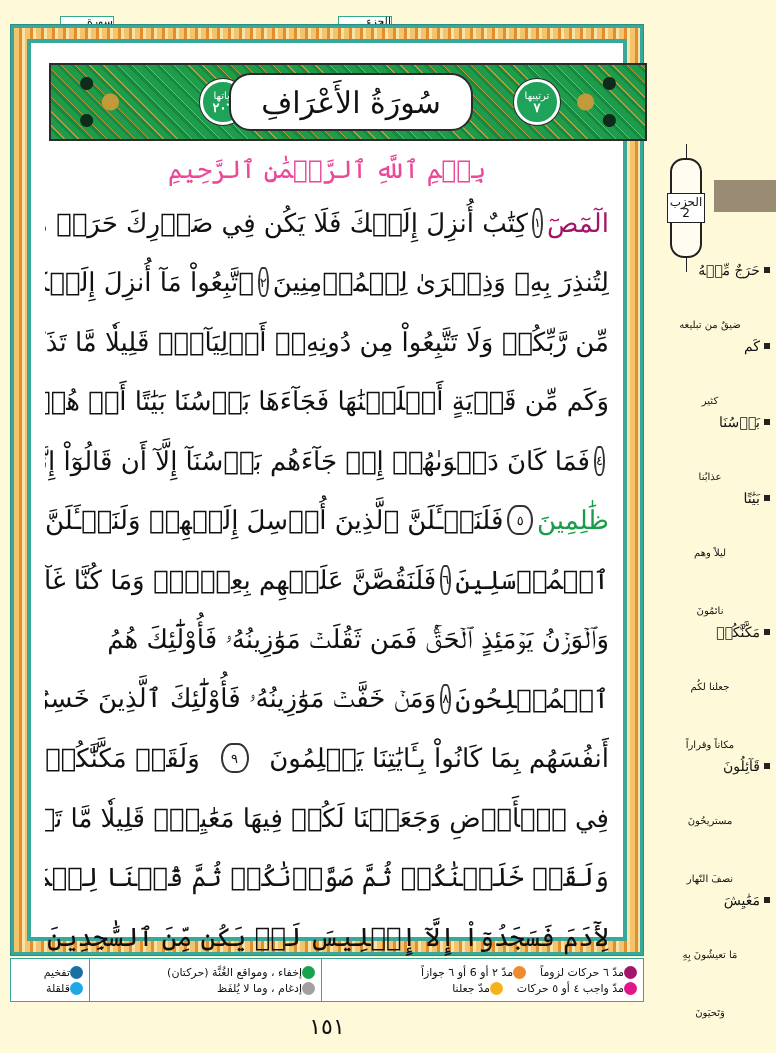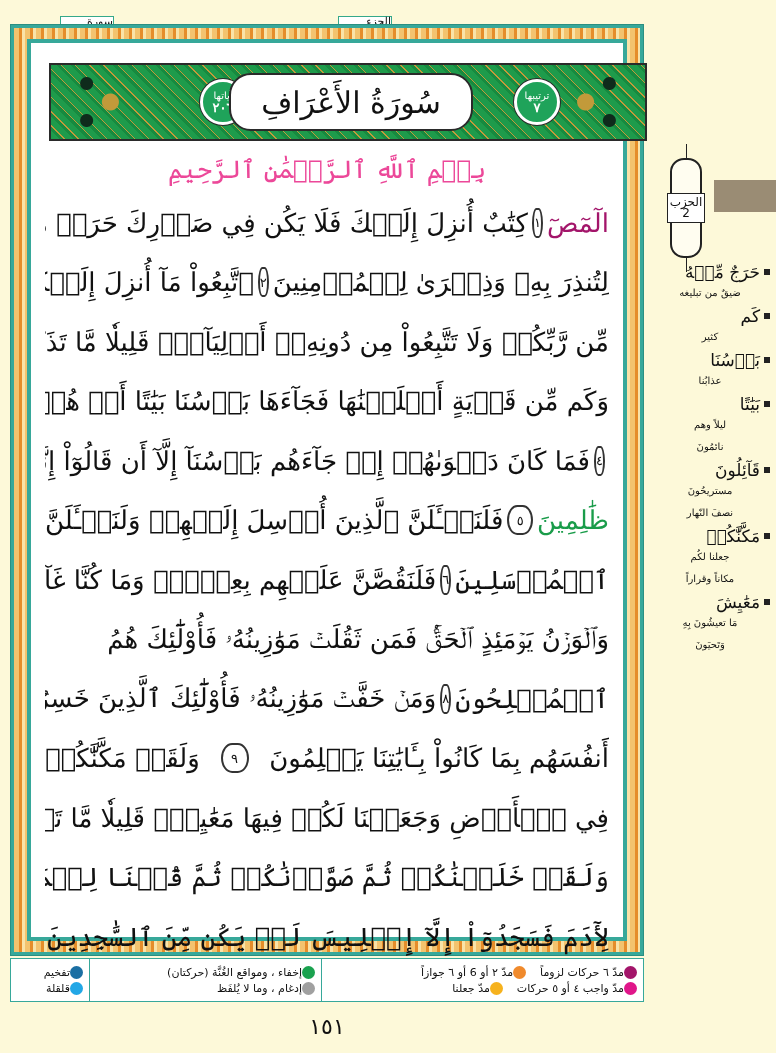--- a/index.html
+++ b/index.html
@@ -106,23 +106,23 @@
     .hizb::after { bottom: -16px; }
     .hizb-inner { border: 1px solid #222; padding: 3px 2px; background: #fff; text-align: center; }
     .thumb-tab {
       position: absolute; left: 714px; top: 180px; width: 62px; height: 32px; background: #9a8c74;
     }
     .glossary {
       position: absolute; left: 650px; top: 262px; width: 120px; direction: rtl;
       font-family: "DejaVu Serif", serif; color: #111;
     }
     .gloss-item { margin-bottom: 2px; }
-    .gloss-word { font-size: 17px; display: flex; align-items: center; gap: 4px; }
+    .gloss-word { font-size: 14px; display: flex; align-items: center; gap: 4px; }
     .gloss-word .bullet { width: 6px; height: 6px; background: #222; display: inline-block; }
-    .gloss-def { font-size: 10px; text-align: center; line-height: 22px; }
+    .gloss-def { font-size: 10px; text-align: center; line-height: 22px; margin-top: 36px; }
 
     
     .legend {
       position: absolute; left: 10px; top: 958px; width: 634px; height: 44px;
       background: #ffffff; border: 1px solid #37a89a; display: flex; direction: rtl;
       font-size: 11px; color: #111;
     }
     .legend-col { border-left: 1px solid #37a89a; padding: 2px 6px; display: flex; flex-direction: column; justify-content: center; gap: 3px; }
     .legend-col:last-child { border-left: none; }
     .legend-col.c1 { width: 322px; }
@@ -264,36 +264,36 @@
     <div class="gloss-word">
         <span class="bullet"></span>
         <span>بَيَٰتًا</span>
       </div>
     <div class="gloss-def">ليلاً وهم</div>
     <div class="gloss-def">نائمُونَ</div>
   </div>
   <div class="gloss-item">
     <div class="gloss-word">
         <span class="bullet"></span>
+        <span>مَكَّنَّٰكُمۡ</span>
+      </div>
+    <div class="gloss-def">جعلنا لكُم</div>
+    <div class="gloss-def">مكاناً وقراراً</div>
+  </div>
+  <div class="gloss-item">
+    <div class="gloss-word">
+        <span class="bullet"></span>
         <span>قَآئِلُونَ</span>
       </div>
     <div class="gloss-def">مستريحُونَ</div>
     <div class="gloss-def">نصفَ النّهار</div>
   </div>
   <div class="gloss-item">
     <div class="gloss-word">
         <span class="bullet"></span>
-        <span>مَكَّنَّٰكُمۡ</span>
-      </div>
-    <div class="gloss-def">جعلنا لكُم</div>
-    <div class="gloss-def">مكاناً وقراراً</div>
-  </div>
-  <div class="gloss-item">
-    <div class="gloss-word">
-        <span class="bullet"></span>
         <span>مَعَٰيِشَ</span>
       </div>
     <div class="gloss-def">مَا تعيشُونَ بِهِ</div>
     <div class="gloss-def">وَتَحيَونَ</div>
   </div>
 </div>
 
 <div class="legend">
   <div class="legend-col c1">
     <div class="legend-row">

